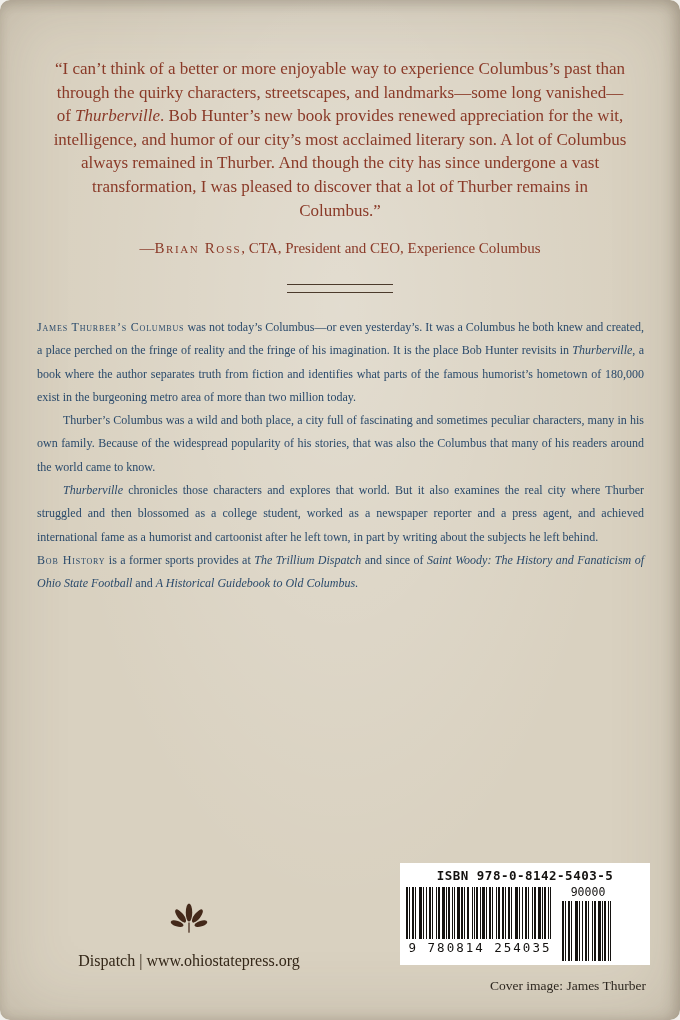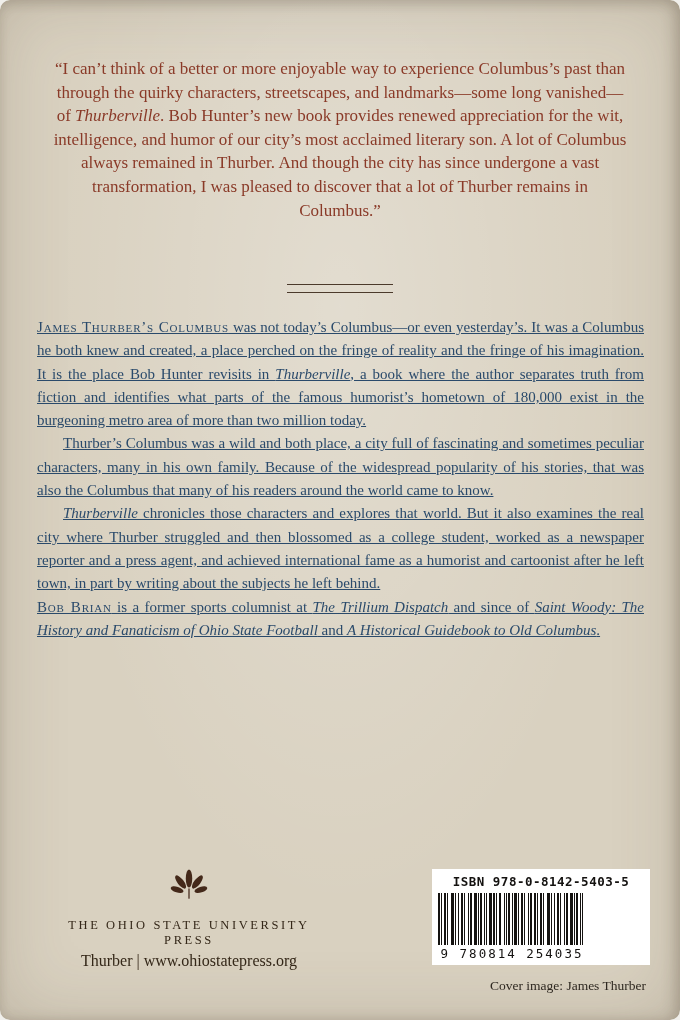--- a/index.html
+++ b/index.html
@@ -43,23 +43,22 @@
     transform:translateX(-50%);
     width:106px; height:9px;
     border-top:1.5px solid #4b3a2b;
     border-bottom:1.5px solid #4b3a2b;
   }
 
   
   .body-copy {
     position:absolute; top:316px; left:37px; width:607px;
     color:var(--body-color, #2a4a6b);
-    font-size:15px; line-height:23.3px;
+    font-size:12px; line-height:23.3px;
     text-align:justify;
-    text-decoration:underline;
   }
   .body-copy p { margin:0; }
   .body-copy p.indent { text-indent:26px; }
   .bio { margin-top:15px; text-align:justify; }
 
   .it { font-style:italic; }
   .sc { font-variant:small-caps; letter-spacing:0.8px; }
   .attribution .sc { letter-spacing:1.6px; }
 
   
@@ -69,21 +68,21 @@
     color:var(--footer-color, #342718);
   }
   .logo { line-height:0; margin-bottom:8px; }
   .pub-line1 { font-size:16px; }
   .pub-line2 { font-size:12.5px; letter-spacing:2.6px; margin-top:5px; }
   .pub-line3 { font-size:16px; margin-top:4px; }
 
   
   .barcode {
     position:absolute; right:30px; bottom:55px;
-    width:218px; background:#ffffff;
+    width:250px; background:#ffffff;
     padding:5px 6px 4px;
   }
   .isbn-label {
     font-family:"DejaVu Sans Mono","Liberation Mono",monospace;
     font-weight:bold; font-size:12.5px; letter-spacing:0.5px;
     text-align:center; color:#141210; white-space:nowrap;
   }
   .bc-row { display:flex; margin-top:2px; }
   .bc-main { width:148px; }
   .bc-addon { width:52px; margin-left:8px; }
@@ -108,45 +107,45 @@
     color:#2e2820;
   }
 </style>
 </head>
 <body>
 
 <div class="page">
 
   <p class="quote"><span>“I can’t think of a better or more enjoyable way to experience Columbus’s past than through the quirky characters, streetscapes, and landmarks—some long vanished—of </span><span class="it">Thurberville</span><span>. Bob Hunter’s new book provides renewed appreciation for the wit, intelligence, and humor of our city’s most acclaimed literary son. A lot of Columbus always remained in Thurber. And though the city has since undergone a vast transformation, I was pleased to discover that a lot of Thurber remains in Columbus.”</span></p>
 
+  <p class="attribution"><span>—</span><span class="sc">Brian Ross</span><span>, CTA, President and CEO, Experience Columbus</span></p>
 
   <div class="divider"></div>
 
   <div class="body-copy">
     <p><span class="sc">James Thurber’s Columbus</span><span> was not today’s Columbus—or even yesterday’s. It was a Columbus he both knew and created, a place perched on the fringe of reality and the fringe of his imagination. It is the place Bob Hunter revisits in </span><span class="it">Thurberville</span><span>, a book where the author separates truth from fiction and identifies what parts of the famous humorist’s hometown of 180,000 exist in the burgeoning metro area of more than two million today.</span></p>
     <p class="indent"><span>Thurber’s Columbus was a wild and both place, a city full of fascinating and sometimes peculiar characters, many in his own family. Because of the widespread popularity of his stories, that was also the Columbus that many of his readers around the world came to know.</span></p>
     <p class="indent"><span class="it">Thurberville</span><span> chronicles those characters and explores that world. But it also examines the real city where Thurber struggled and then blossomed as a college student, worked as a newspaper reporter and a press agent, and achieved international fame as a humorist and cartoonist after he left town, in part by writing about the subjects he left behind.</span></p>
-    <p class="bio"><span class="sc">Bob Brian</span><span> is a former sports columnist at </span><span class="it">The Trillium Dispatch</span><span> and since of </span><span class="it">Saint Woody: The History and Fanaticism of Ohio State Football</span><span> and </span><span class="it">A Historical Guidebook to Old Columbus</span><span>.</span></p>
+    <p class="bio"><span class="sc">Bob History</span><span> is a former sports provides at </span><span class="it">The Trillium Dispatch</span><span> and since of </span><span class="it">Saint Woody: The History and Fanaticism of Ohio State Football</span><span> and </span><span class="it">A Historical Guidebook to Old Columbus</span><span>.</span></p>
   </div>
 
   <div class="publisher">
     <div class="logo">
       <svg viewBox="0 0 60 60" width="42" height="42" aria-hidden="true">
         <g fill="#44291a">
           <ellipse cx="30" cy="15" rx="4.6" ry="13"></ellipse>
           <ellipse cx="18" cy="20" rx="4.4" ry="11.5" transform="rotate(-38 18 20)"></ellipse>
           <ellipse cx="42" cy="20" rx="4.4" ry="11.5" transform="rotate(38 42 20)"></ellipse>
           <ellipse cx="13" cy="31" rx="4" ry="9.5" transform="rotate(-72 13 31)"></ellipse>
           <ellipse cx="47" cy="31" rx="4" ry="9.5" transform="rotate(72 47 31)"></ellipse>
           <rect x="29.1" y="29" width="1.8" height="15" rx="0.9"></rect>
         </g>
       </svg>
     </div>
-    <div class="pub-line2">THE OHIO STATE UNIVERSITY PRESS</div>
-    <div class="pub-line3">Thurber | www.ohiostatepress.org</div>
+    <div class="pub-line3">Dispatch | www.ohiostatepress.org</div>
   </div>
 
   <div class="barcode">
     <div class="isbn-label">ISBN 978-0-8142-5403-5</div>
     <div class="bc-row">
       <div class="bc-main">
         <div class="bars bars-main">
             <i style="left:0px;width:2px"></i>
             <i style="left:3px;width:1px"></i>
             <i style="left:6px;width:2px"></i>
@@ -189,18 +188,39 @@
             <i style="left:126px;width:1px"></i>
             <i style="left:128px;width:2px"></i>
             <i style="left:132px;width:3px"></i>
             <i style="left:136px;width:1px"></i>
             <i style="left:138px;width:2px"></i>
             <i style="left:142px;width:1px"></i>
             <i style="left:144px;width:1px"></i>
           </div>
         <div class="bc-number">9 780814 254035</div>
       </div>
+      <div class="bc-addon">
+        <div class="addon-label">90000</div>
+        <div class="bars bars-addon">
+            <i style="left:0px;width:2px"></i>
+            <i style="left:3px;width:1px"></i>
+            <i style="left:6px;width:2px"></i>
+            <i style="left:9px;width:1px"></i>
+            <i style="left:13px;width:3px"></i>
+            <i style="left:17px;width:1px"></i>
+            <i style="left:20px;width:1px"></i>
+            <i style="left:23px;width:2px"></i>
+            <i style="left:26px;width:1px"></i>
+            <i style="left:30px;width:1px"></i>
+            <i style="left:32px;width:2px"></i>
+            <i style="left:36px;width:3px"></i>
+            <i style="left:40px;width:1px"></i>
+            <i style="left:42px;width:2px"></i>
+            <i style="left:46px;width:1px"></i>
+            <i style="left:48px;width:1px"></i>
+          </div>
+      </div>
     </div>
   </div>
 
   <div class="credit">Cover image: James Thurber</div>
 
 </div>
 
 </body></html>

